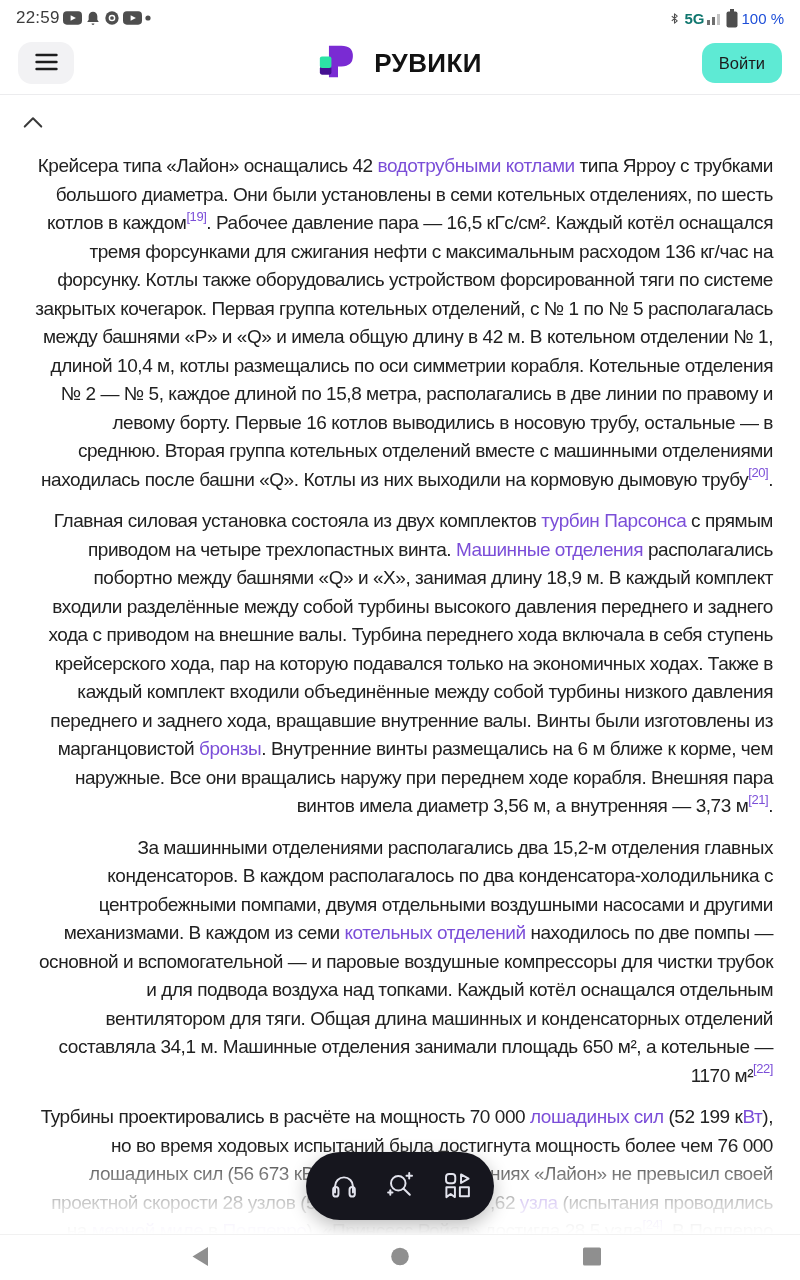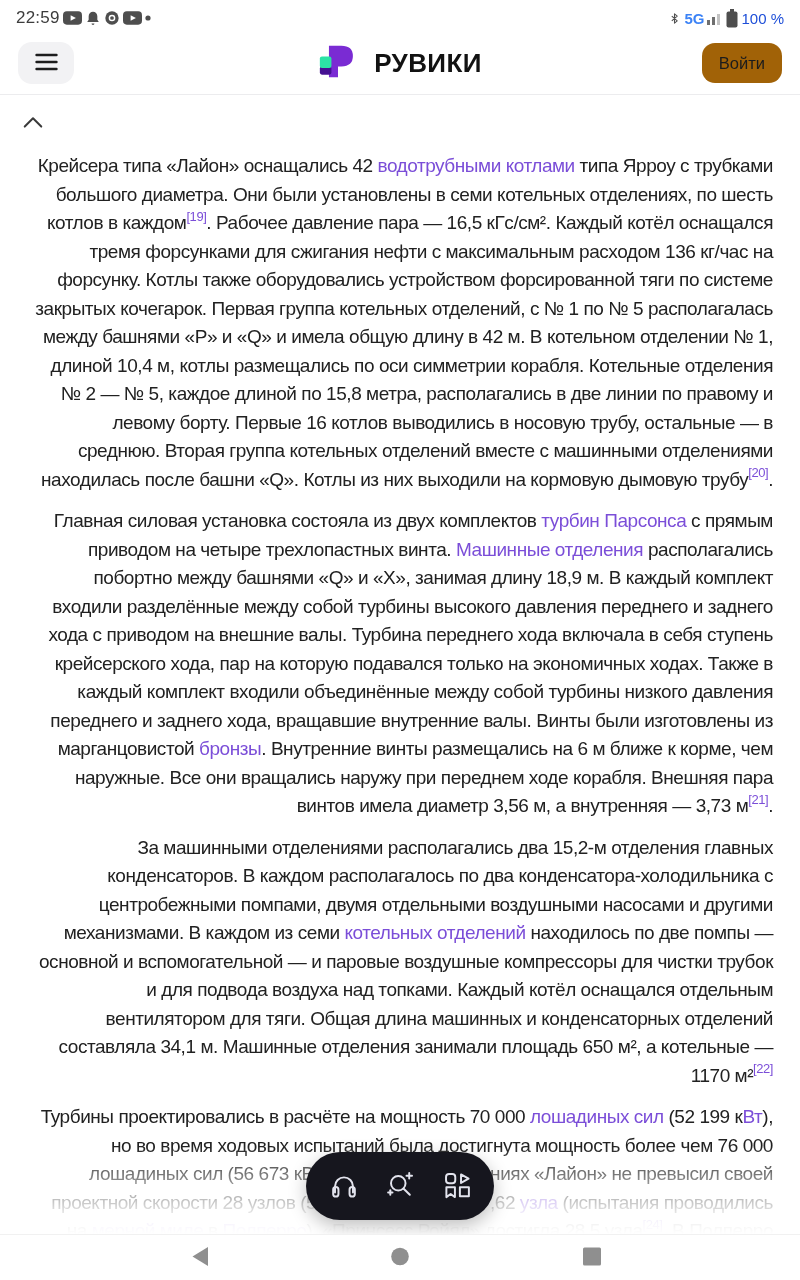--- a/index.html
+++ b/index.html
@@ -9,39 +9,39 @@
     background:#ffffff; color:#1f1f1f;
     position:relative; overflow:hidden;
   }
   
   .status-bar{
     height:36px; display:flex; align-items:center;
     justify-content:space-between; padding:0 16px; color:#3f3f3f;
   }
   .sb-left,.sb-right{ display:flex; align-items:center; gap:3px; }
   .sb-time{ font-size:17px; color:#3c3c3c; letter-spacing:.2px; }
-  .sb-net{ font-size:15px; font-weight:600; color:#3b82f6; }
+  .sb-net{ font-size:15px; font-weight:600; color:#0f766e; }
   .sb-batt-label{ font-size:15px; color:#1d4ed8; }
   .sb-icon{ display:inline-flex; }
   
   .app-header{
     display:flex; align-items:center; justify-content:space-between;
     padding:6px 18px 10px; border-bottom:1px solid #ececee; position:relative;
   }
   .icon-btn{
     width:56px; height:42px; background:#f2f2f4; border:none; border-radius:14px;
     display:flex; align-items:center; justify-content:center; cursor:pointer;
   }
   .brand{
     position:absolute; left:50%; top:50%; transform:translate(-50%,-54%);
     display:flex; align-items:center; gap:18px;
   }
   .brand-name{ font-size:26px; font-weight:800; color:#121212; letter-spacing:.4px; }
   .login-btn{
-    height:40px; padding:0 17px; background:#a16207; border:none; border-radius:13px;
+    height:40px; padding:0 17px; background:#5eead4; border:none; border-radius:13px;
     font-family:inherit; font-size:16.5px; color:#1c1c1c; cursor:pointer;
   }
   
   .section-header{
     display:flex; align-items:center; justify-content:space-between;
     padding:15px 18px 13px;
   }
   .section-title{ font-size:24px; font-weight:700; color:#151515; letter-spacing:-.2px; }
   .chevron-btn{ background:none; border:none; cursor:pointer; padding:4px; display:flex; }
   

